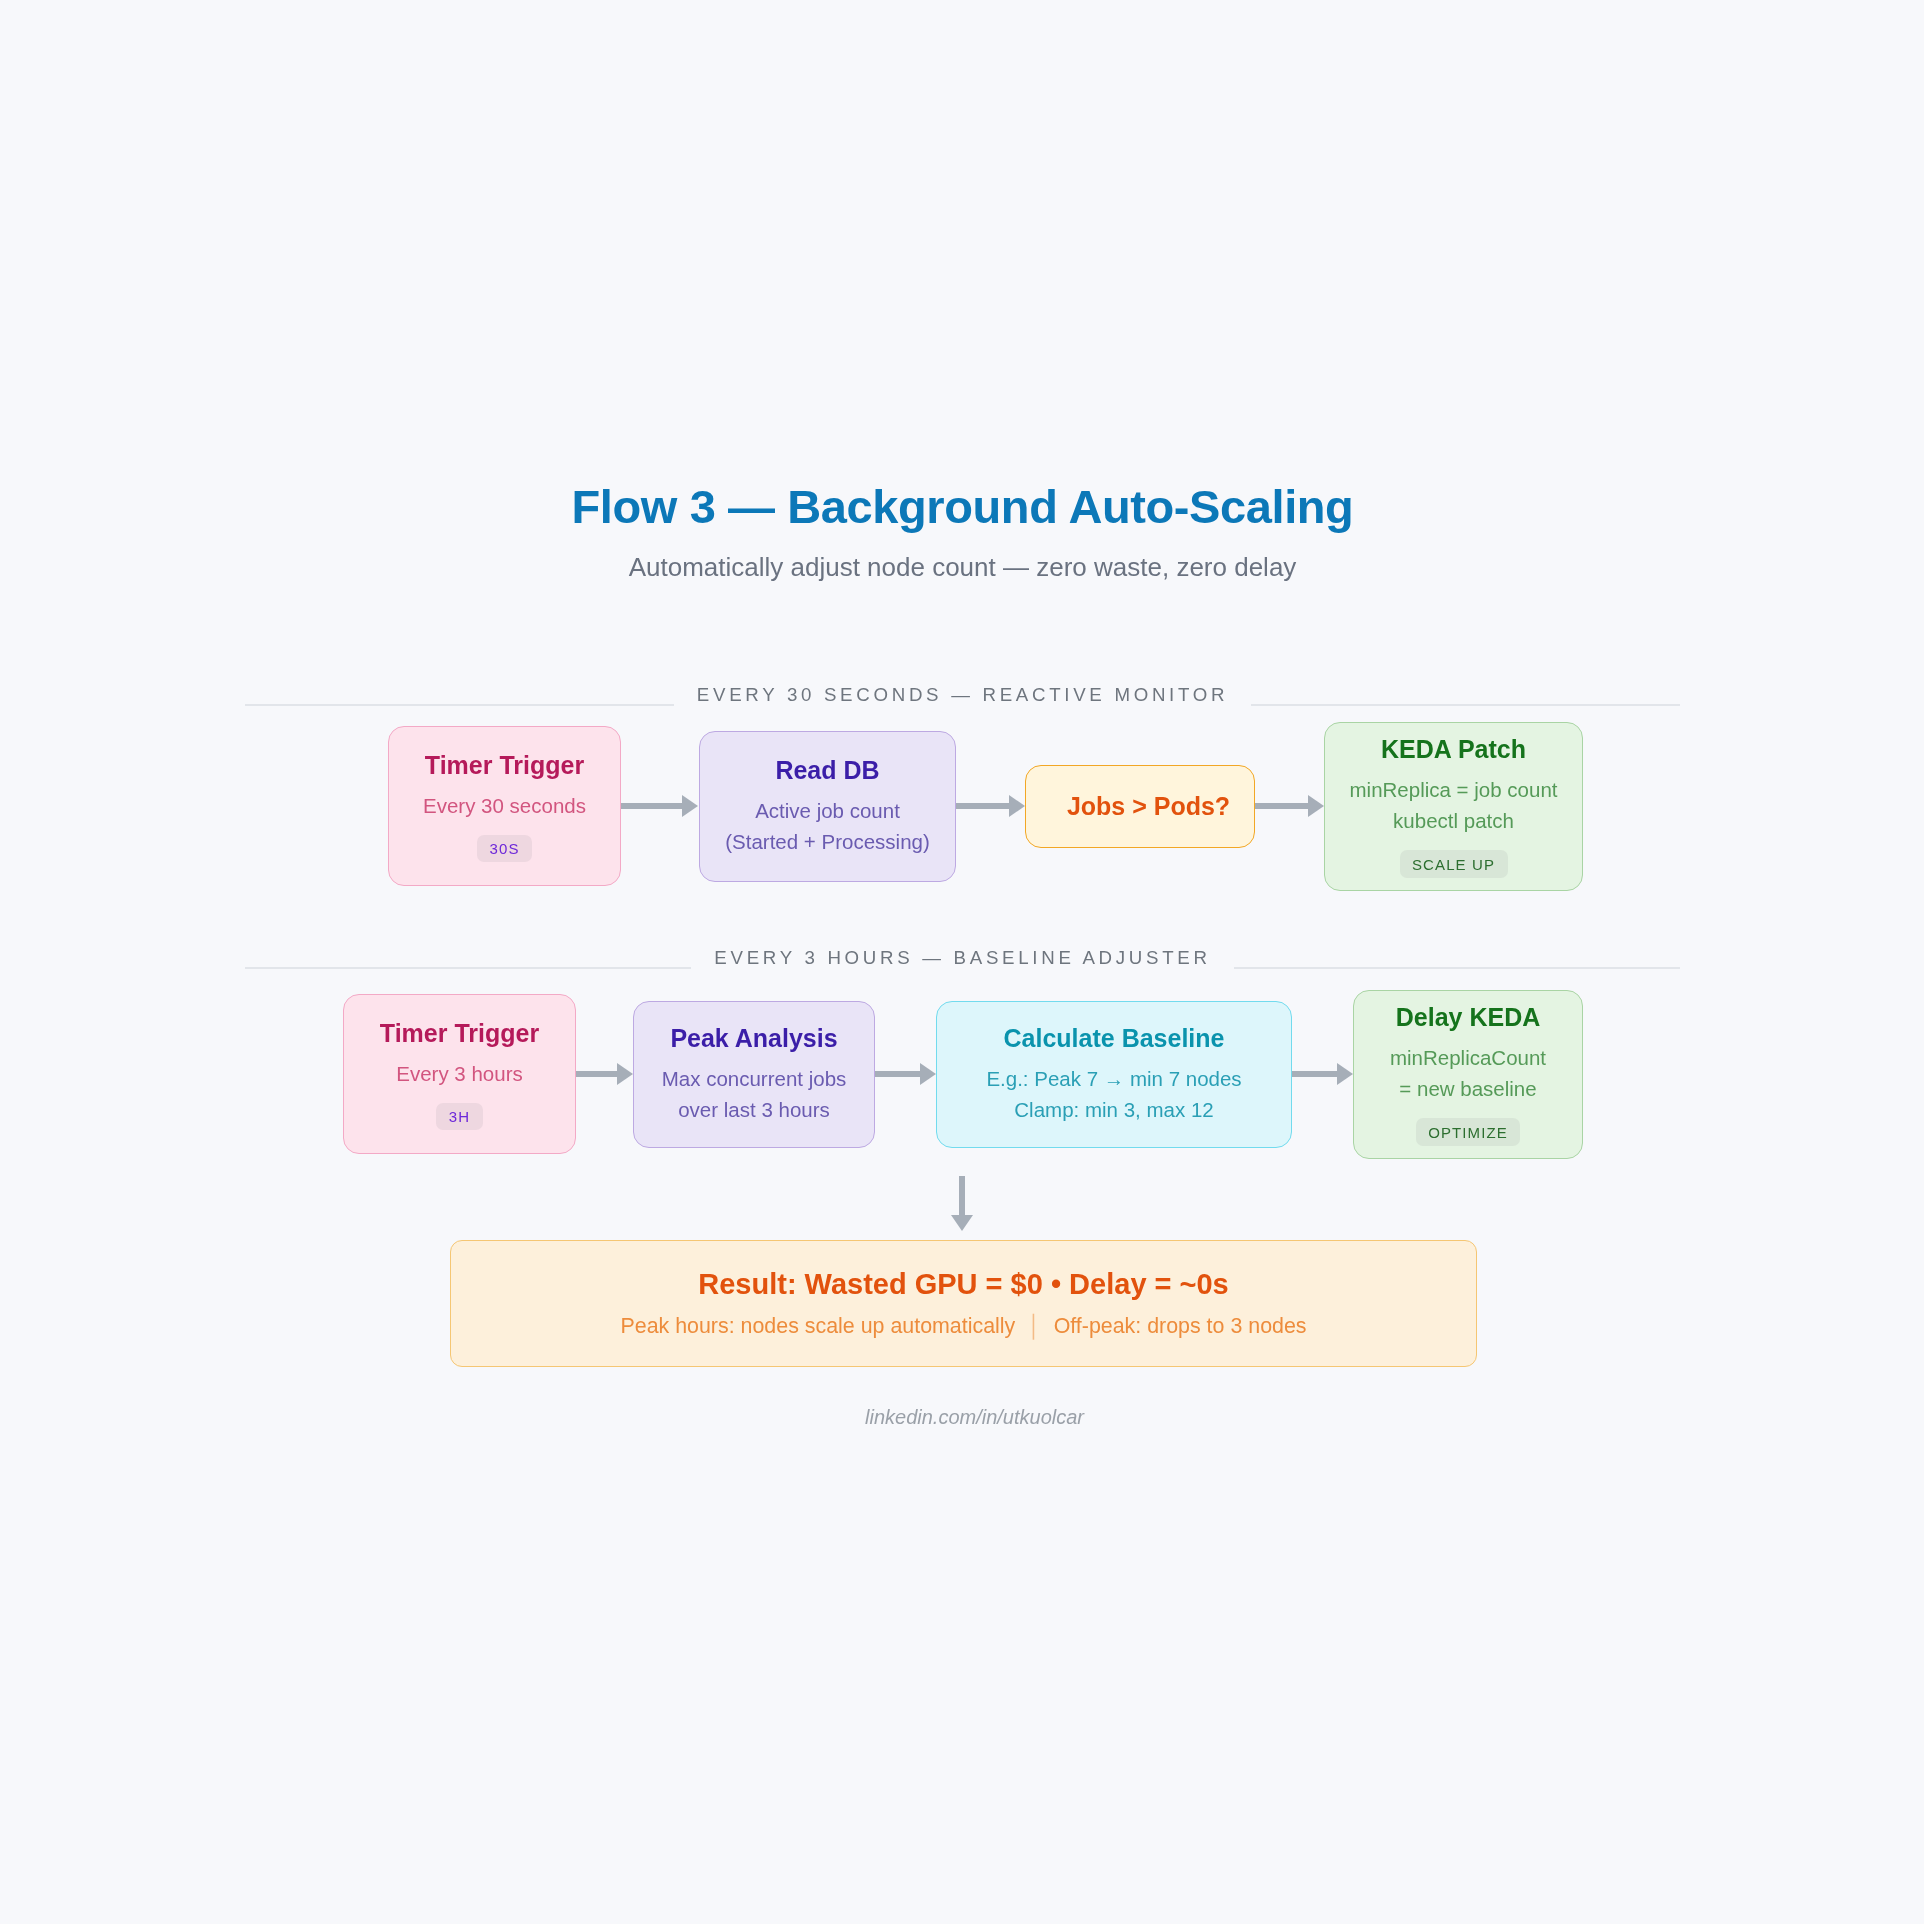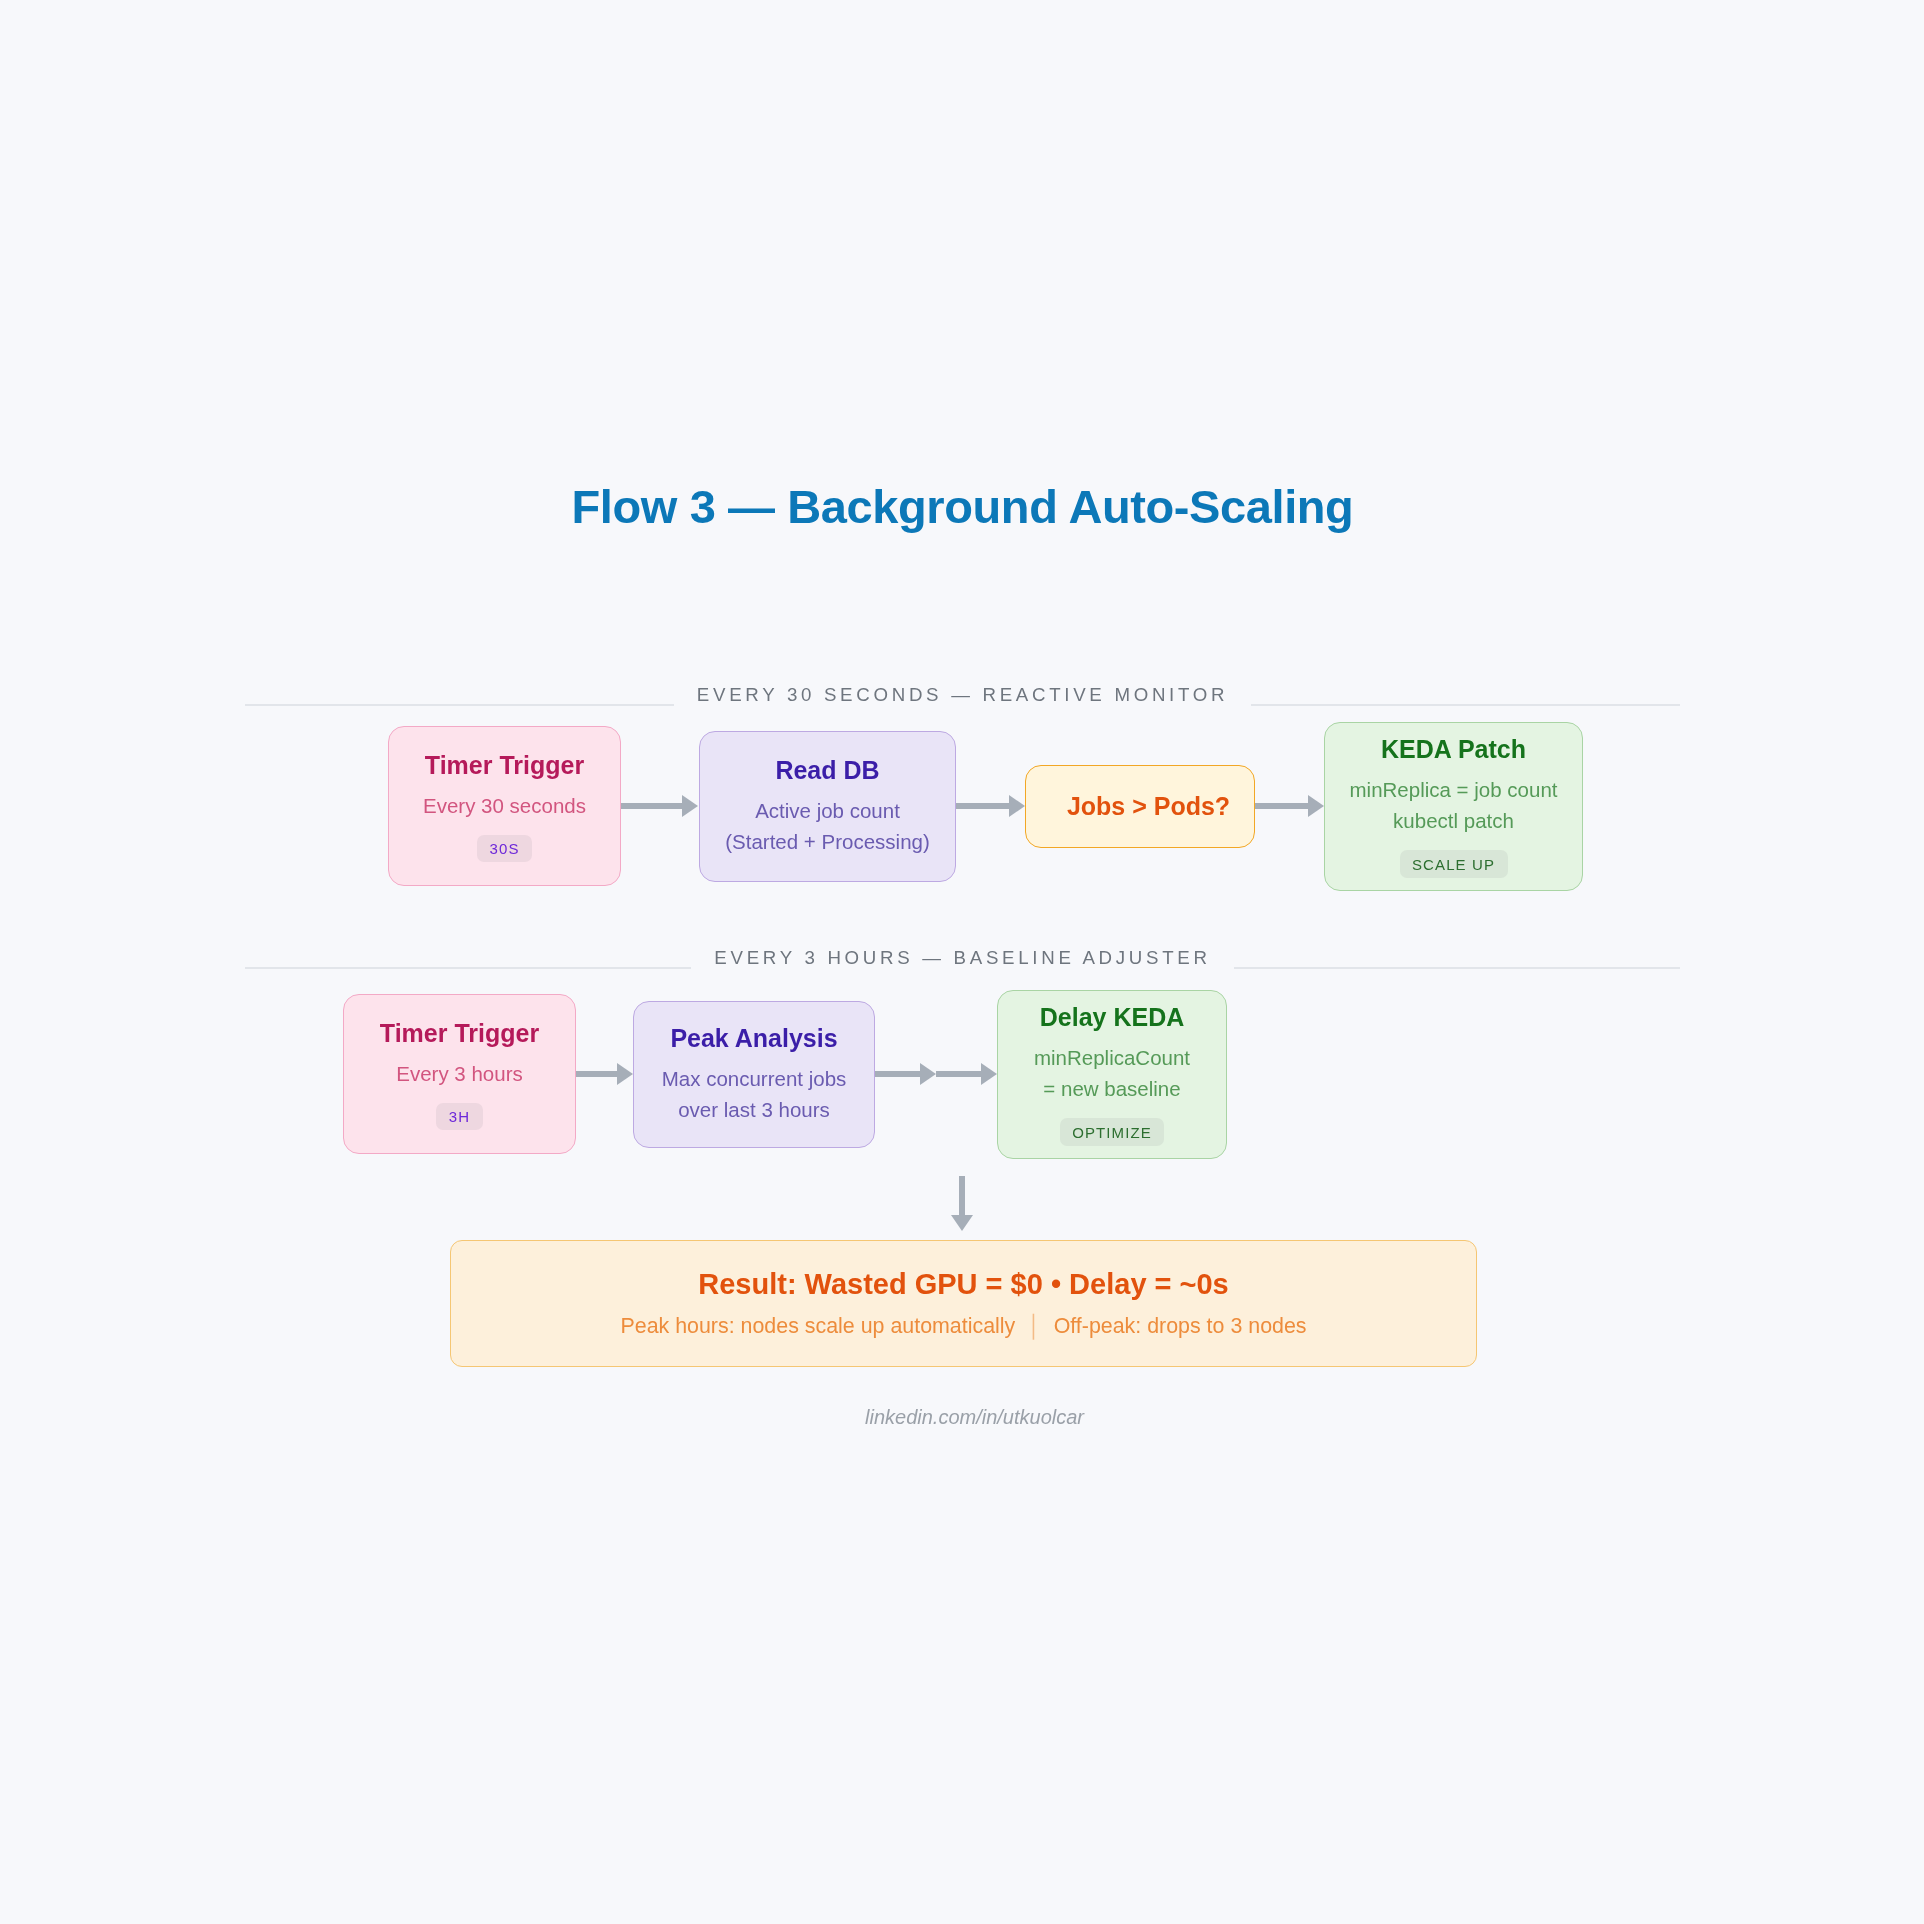--- a/index.html
+++ b/index.html
@@ -205,20 +205,21 @@
     color: #9aa0a8;
   }
 </style>
 </head>
 <body>
 
 <div class="page">
 
   <div class="header">
     <div class="title">Flow 3 — Background Auto-Scaling</div>
+    <div class="subtitle">Automatically adjust node count — zero waste, zero delay</div>
   </div>
 
   <div class="section-divider" style="top:684px;">
     <div class="rule"></div>
     <div class="section-label">EVERY 30 SECONDS — REACTIVE MONITOR</div>
     <div class="rule"></div>
   </div>
 
   <div class="flow-row" style="left:388px; top:726px; height:160px;">
 
@@ -284,20 +285,25 @@
       <div class="node-title">Peak Analysis</div>
       <div class="node-line">Max concurrent jobs</div>
       <div class="node-line">over last 3 hours</div>
     </div>
 
     <div class="arrow-h" style="width:61px;">
       <div class="shaft" style="width:45px;"></div>
       <div class="head"></div>
     </div>
 
+    <div class="node n-cyan" style="width:356px; height:147px;">
+      <div class="node-title">Calculate Baseline</div>
+      <div class="node-line">E.g.: Peak 7 → min 7 nodes</div>
+      <div class="node-line">Clamp: min 3, max 12</div>
+    </div>
 
     <div class="arrow-h" style="width:61px;">
       <div class="shaft" style="width:45px;"></div>
       <div class="head"></div>
     </div>
 
     <div class="node n-green" style="width:230px; height:169px;">
       <div class="node-title">Delay KEDA</div>
       <div class="node-line">minReplicaCount</div>
       <div class="node-line">= new baseline</div>

